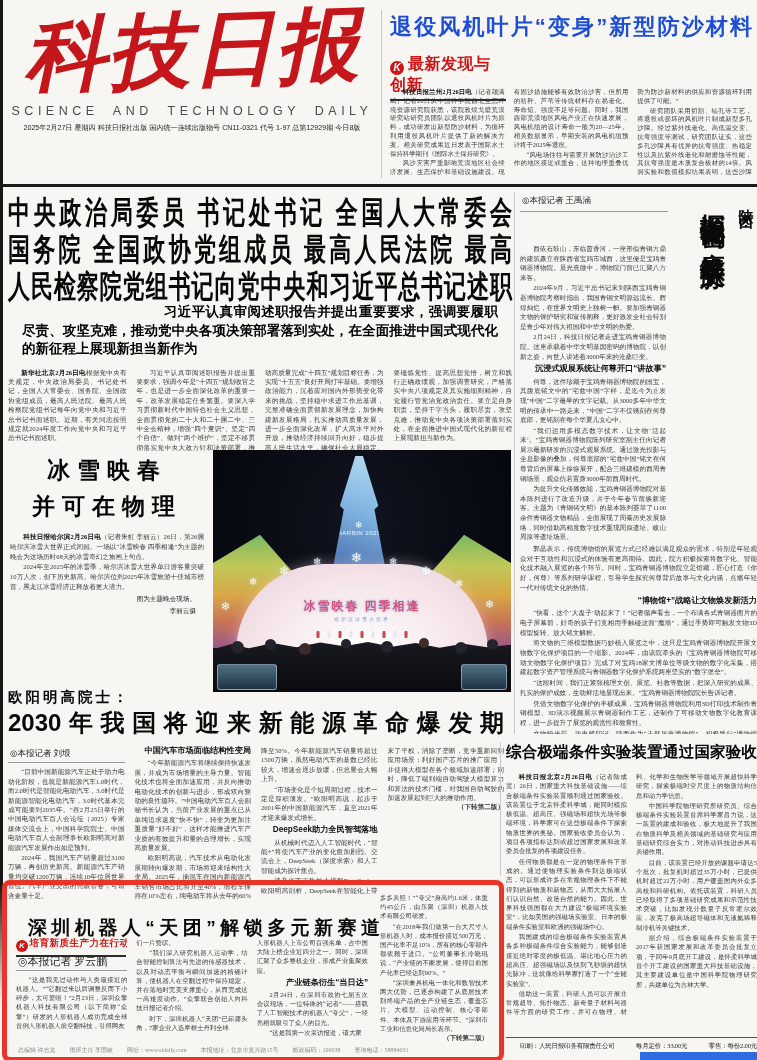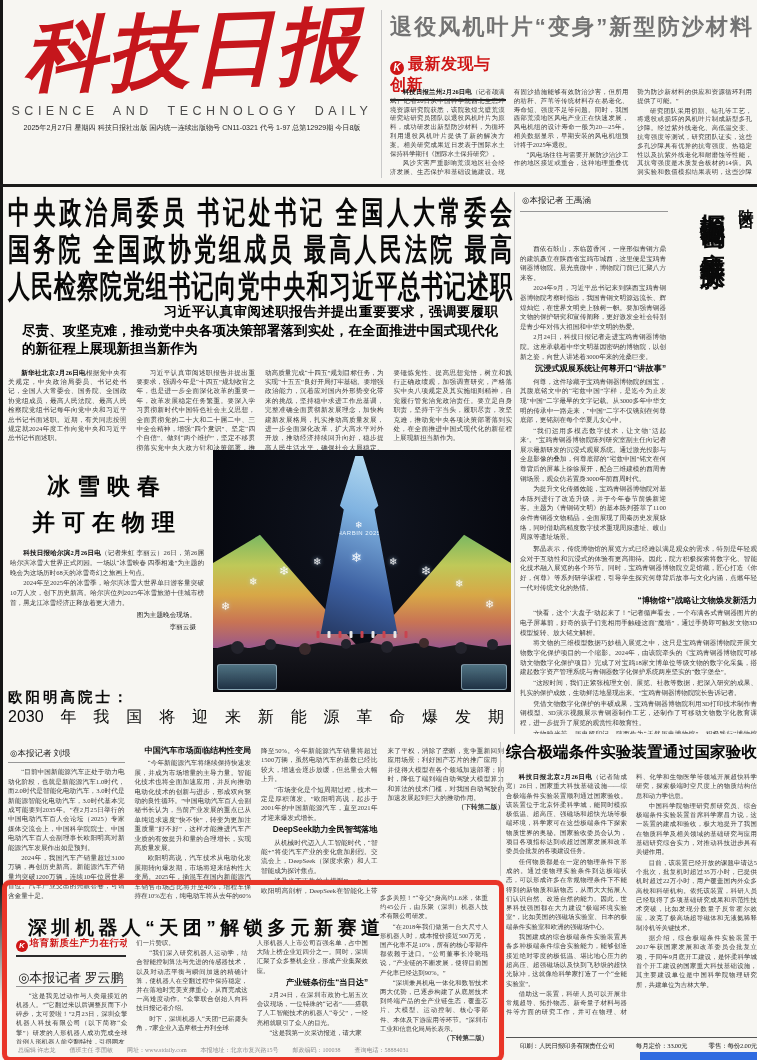--- a/index.html
+++ b/index.html
@@ -12,21 +12,21 @@
   .edge{position:absolute;left:0;top:0;width:3px;height:1005px;background:linear-gradient(#161616 88%,rgba(22,22,22,0))}
   .vdiv{position:absolute;width:1px;background:#c9c9c9}
   .hrule{position:absolute;left:0;top:184px;width:757px;height:2.5px;background:#1b1b1b}
   
   .masthead{position:absolute;left:6px;top:4px;width:372px;height:178px;text-align:center}
   .mh-title{font-size:82px;line-height:1.12;font-weight:bold;font-style:italic;color:#c5161c;font-family:"DejaVu Serif","Liberation Serif",serif;transform:rotate(-2deg);letter-spacing:2px}
   .mh-en{margin-top:8px;font-size:12.5px;letter-spacing:4.5px;word-spacing:7px;color:#4c4c4c;font-family:"Liberation Sans",sans-serif}
   .mh-date{margin-top:5px;font-size:7.1px;color:#1d1d1d;white-space:nowrap;font-family:"Liberation Sans",sans-serif}
   
   .art-wind{position:absolute;left:390px;top:10px;width:362px;height:172px;overflow:hidden}
-  .wind-hl{margin:2px 0 16px;font-size:22px;font-weight:900;color:#737373;height:30px}
+  .wind-hl{margin:2px 0 16px;font-size:22px;font-weight:900;color:#1d4ed8;height:30px}
   .badge-row{position:absolute;left:0;top:44px;width:116px}
   .badge-rule{height:1.5px;background:#2c2c2c;margin-top:3px}
   .klogo{display:inline-block;width:14px;height:14px;border-radius:50%;background:#cf1616;color:#fff;font-weight:bold;font-style:italic;font-size:10px;line-height:14px;text-align:center;vertical-align:-2px;font-family:"Liberation Sans",sans-serif}
   .badge-txt{font-weight:900;color:#cf1616;font-size:16px;font-family:"Liberation Sans",sans-serif;letter-spacing:.5px}
   .wind-body{position:absolute;left:0;top:78px;width:362px;height:94px;overflow:hidden;column-count:3;column-gap:9px;font-size:6.4px;line-height:8.8px;text-align:justify;color:#3a3a3a}
   
   .lead{position:absolute;left:8px;top:192px;width:504px}
   .lead-line{font-family:"Liberation Sans","DejaVu Sans",sans-serif;font-weight:900;font-size:22px;color:#090909;height:25px;margin-bottom:12px;transform:scaleY(1.42);transform-origin:50% 0}
   .lead-deck{font-weight:bold;font-size:13.5px;line-height:18.5px;color:#000;text-align:justify;text-indent:10.5em;padding:0 14px;margin-top:9px}
   .lead-body{margin-top:9px;column-count:4;column-gap:10px;height:108px;overflow:hidden;font-size:6.6px;line-height:9.4px;text-align:justify;color:#3a3a3a}
@@ -55,41 +55,41 @@
   .ph-stage-sub{position:absolute;left:0;top:52px;width:100%;text-align:center;font-size:5px;color:#7aa0d8;filter:blur(.4px);letter-spacing:2px}
   .flake{position:absolute;color:#fff;opacity:.92;text-shadow:0 0 4px rgba(180,220,255,.8)}
   .ph-performers{position:absolute;left:50%;transform:translateX(-50%);bottom:54px;display:flex;gap:8px;z-index:3}
   .ph-performers span{width:3px;height:7px;border-radius:1px;background:#e8e8e8;display:block}
   .ph-performers span:nth-child(odd){background:#c84450}
   .ph-crowd{position:absolute;left:0;bottom:0;width:100%;height:52px;background:linear-gradient(#191920,#0a0a0f);clip-path:polygon(0 18%,6% 8%,12% 16%,20% 6%,28% 14%,36% 5%,44% 12%,52% 4%,60% 13%,68% 6%,76% 15%,84% 7%,92% 14%,100% 9%,100% 100%,0 100%);z-index:4}
   .head{position:absolute;border-radius:50%;background:#23232c;z-index:5}
   .ph-ice{position:absolute;bottom:2px;width:58px;height:24px;background:linear-gradient(rgba(140,210,235,.5),rgba(80,140,190,.3));border:1px solid rgba(220,245,255,.45);border-radius:3px;z-index:5}
   .ph-ice.l{left:4px}.ph-ice.r{right:4px;width:44px}
   
-  .ice{position:absolute;left:10px;top:468px;width:194px}
+  .ice{position:absolute;left:10px;top:452px;width:194px}
   .ice-hl{font-size:23px;font-weight:900;letter-spacing:7px;text-align:center;line-height:36px;color:#050505;font-family:"DejaVu Serif",serif}
   .ice-body{margin-top:8px;font-size:6.6px;line-height:9.8px;text-align:justify;color:#3a3a3a}
   .ice-cap{margin-top:3px;font-size:6.6px;color:#222;text-align:right;padding-right:8px}
   
   .ev{position:absolute;left:8px;top:688px;width:496px}
   .ev-kicker{font-size:14.5px;font-weight:bold;letter-spacing:3px;color:#090909}
-  .ev-hl{margin-top:4px;font-size:16px;font-weight:400;color:#090909;height:32px}
+  .ev-hl{margin-top:4px;font-size:24px;font-weight:700;color:#090909;height:32px}
   .ev-body{margin-top:7px;column-count:4;column-gap:10px;column-fill:auto;height:156px;overflow:hidden;font-size:6.6px;line-height:9.4px;text-align:justify;color:#3a3a3a}
   .ev-body .byline{width:auto}
   .jump{float:right;font-weight:bold}
   
   .robot-art{position:absolute;left:2px;top:886px;width:492px;height:164px}
   .robot-hl{position:absolute;left:14px;top:17px;width:352px;font-size:19px;font-weight:900;color:#0a0a0a}
   .robot-badge{position:absolute;left:14px;top:52px;width:114px}
   .robot-badge .badge-txt{font-size:9.5px}
   .robot-badge .klogo{width:12px;height:12px;font-size:8px;line-height:12px}
   .robot-badge .badge-rule{width:110px}
   .robot-cols{position:absolute;left:14px;top:52px;width:352px;height:106px;display:flex;gap:9px}
   .rcol{flex:1;overflow:hidden;font-size:6.4px;line-height:9.2px;text-align:justify;color:#3a3a3a}
-  .rcol .byline{width:auto;font-size:13px;padding-top:16px}
+  .rcol .byline{width:auto;font-size:11px;padding-top:0}
   .robot-col4{position:absolute;left:378px;top:7px;width:108px;height:152px;overflow:hidden;font-size:6.4px;line-height:9.2px;text-align:justify;color:#3a3a3a}
   .hl-box{position:absolute;left:2px;top:880px;width:492px;height:172px;border:5px solid #e93528;border-radius:8px;z-index:6;pointer-events:none;box-shadow:0 0 1px rgba(233,53,40,.4)}
   
   .fac{position:absolute;left:506px;top:742px;width:251px}
   .fac-hl{font-size:15.5px;font-weight:900;color:#050505;height:22px}
   .fac-body{margin-top:8px;column-count:2;column-gap:9px;column-fill:auto;height:248px;overflow:hidden;font-size:6.4px;line-height:9.3px;text-align:justify;color:#3a3a3a}
   
   .foot-rule{position:absolute;left:506px;top:1037px;width:251px;height:1px;background:#555}
   .foot-left{position:absolute;left:18px;top:1046px;width:470px;display:flex;gap:14px;font-size:6px;color:#8a8a8a;filter:blur(.7px);white-space:nowrap;overflow:hidden}
   .foot-right{position:absolute;left:520px;top:1042px;width:237px;display:flex;justify-content:space-between;font-size:6.5px;color:#222;white-space:nowrap;letter-spacing:-.2px}
@@ -163,20 +163,24 @@
       <p class="ind">凭借文物数字化保护的丰硕成果，宝鸡青铜器博物院利用3D打印技术制作青铜模型、3D演示视频展示青铜器制作工艺，还制作了可移动文物数字化教育课程，进一步提升了展览的观赏性和教育性。</p>
       <p class="ind">文物映光芒，历史留印记。陕西作为“天然历史博物馆”，积极践行“博物馆+”战略，推进“云展览”“互联网+文物教育”落地。正如陕西省文物局局长所言：“陕西将持续发力，让文物在新时代绽放全新活力。”</p>
     </div>
   </section>
 
   <figure class="photo" style="margin:0">
     <div class="ph-slope l"></div>
     <div class="ph-slope r"></div>
     <div class="ph-tower">
       <div class="ph-logo"><span class="fl">❄</span><span>HARBIN 2025</span></div>
+    </div>
+    <div class="ph-arch">
+      <div class="ph-stage">冰雪映春 四季相逢</div>
+      <div class="ph-stage-sub">哈尔滨冰雪大世界</div>
     </div>
     <span class="flake" style="left:8px;top:150px;font-size:11px">❄</span>
     <span class="flake" style="left:36px;top:126px;font-size:10px">❄</span>
     <span class="flake" style="left:66px;top:114px;font-size:12px">❄</span>
     <span class="flake" style="left:100px;top:106px;font-size:10px">❄</span>
     <span class="flake" style="left:138px;top:100px;font-size:13px">❄</span>
     <span class="flake" style="left:176px;top:106px;font-size:10px">❄</span>
     <span class="flake" style="left:208px;top:114px;font-size:12px">❄</span>
     <span class="flake" style="left:242px;top:128px;font-size:10px">❄</span>
     <span class="flake" style="left:272px;top:148px;font-size:11px">❄</span>

